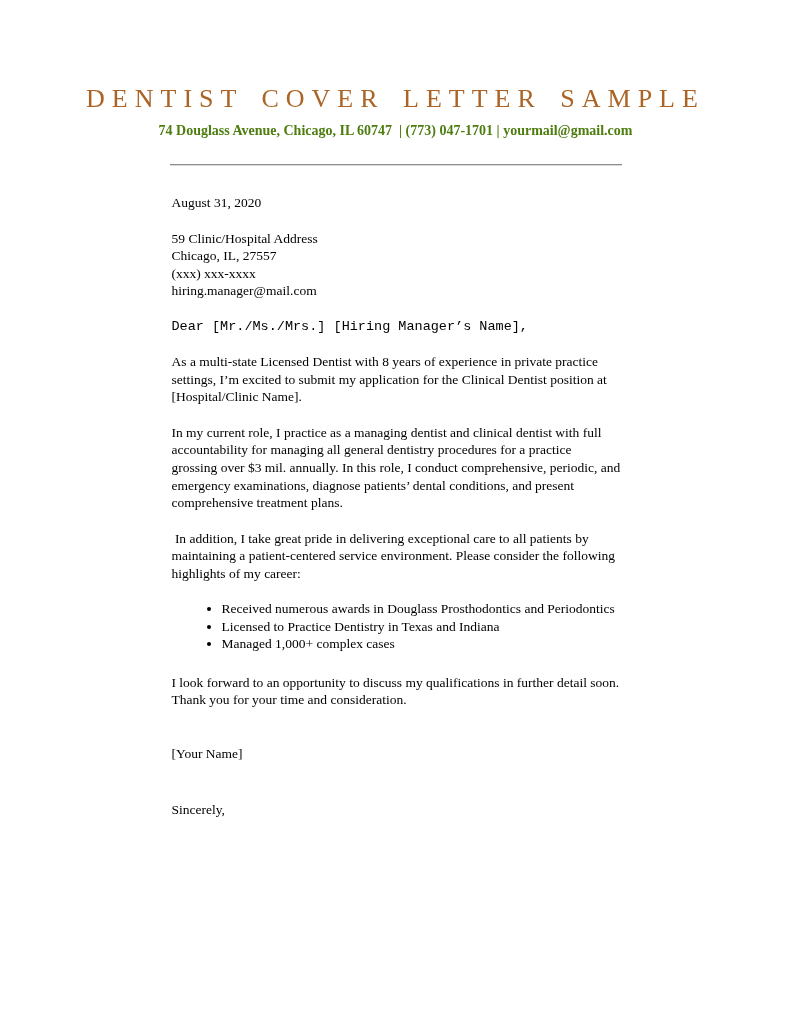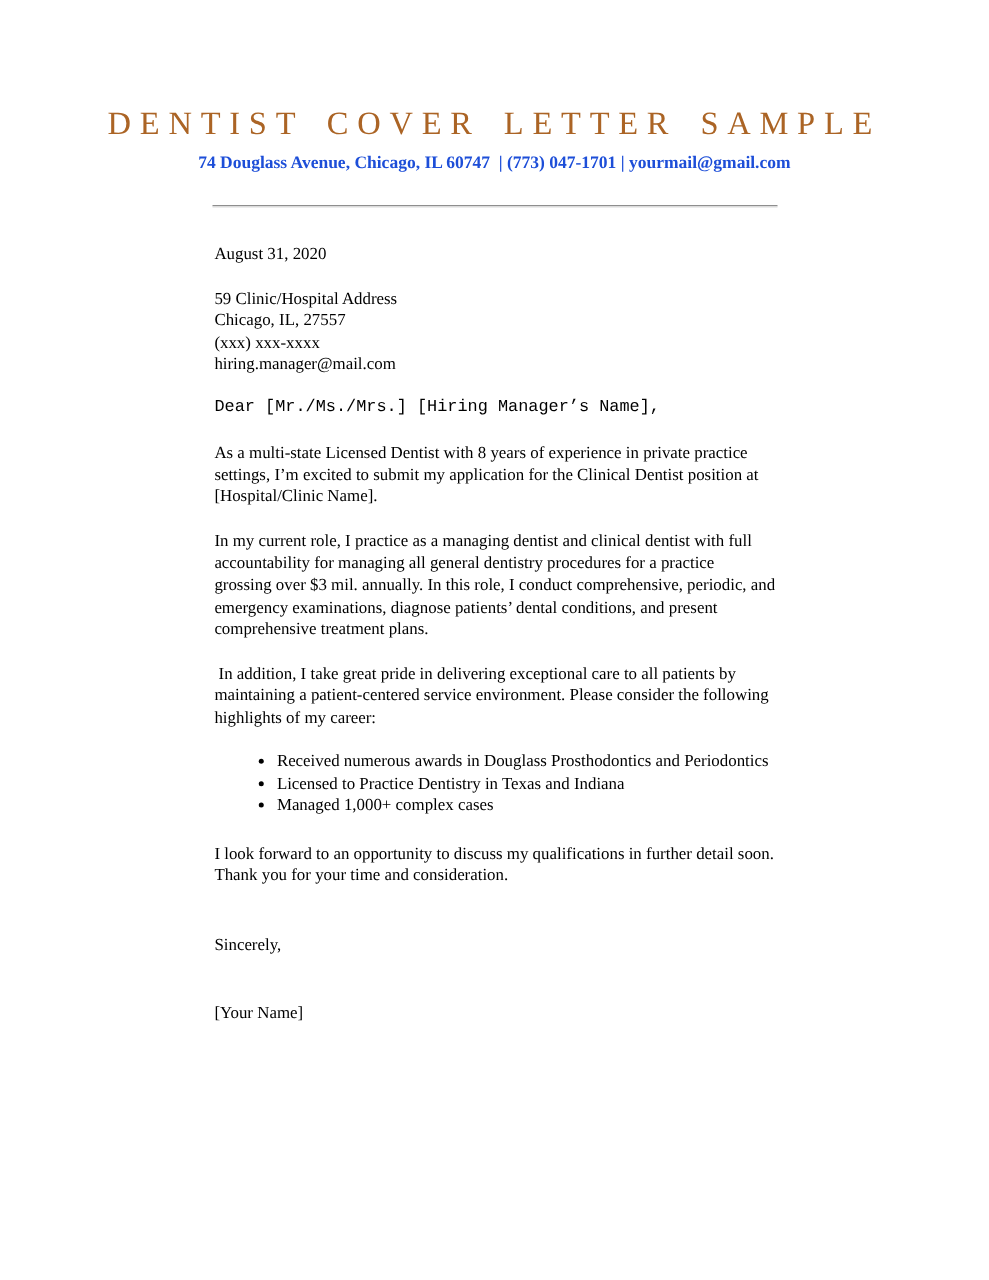--- a/index.html
+++ b/index.html
@@ -19,21 +19,21 @@
     font-size: 26px;
     font-weight: normal;
     letter-spacing: 7px;
     word-spacing: 5px;
     white-space: pre-wrap;
   }
   .letterhead-contact {
     margin-top: 9px;
     font-size: 14px;
     font-weight: bold;
-    color: #1d4ed8;
+    color: #4d7c0f;
     white-space: pre-wrap;
   }
   .letterhead-rule {
     margin: 25px 90px 0 90px;
     height: 2px;
     border: none;
     border-top: 1px solid #8e8e8e;
     border-bottom: 1px solid #d9d9d9;
     background: transparent;
   }
@@ -87,18 +87,18 @@
     <p class="para para-last"> In addition, I take great pride in delivering exceptional care to all patients by maintaining a patient-centered service environment. Please consider the following highlights of my career:</p>
 
     <ul class="highlights">
       <li>Received numerous awards in Douglass Prosthodontics and Periodontics</li>
       <li>Licensed to Practice Dentistry in Texas and Indiana</li>
       <li>Managed 1,000+ complex cases</li>
     </ul>
 
     <p class="para para-last closing-para">I look forward to an opportunity to discuss my qualifications in further detail soon. Thank you for your time and consideration.</p>
 
+    <div class="line signature">[Your Name]</div>
+
     <div class="line valediction">Sincerely,</div>
-
-    <div class="line signature">[Your Name]</div>
 
   </div>
 </div>
 
 </body></html>

